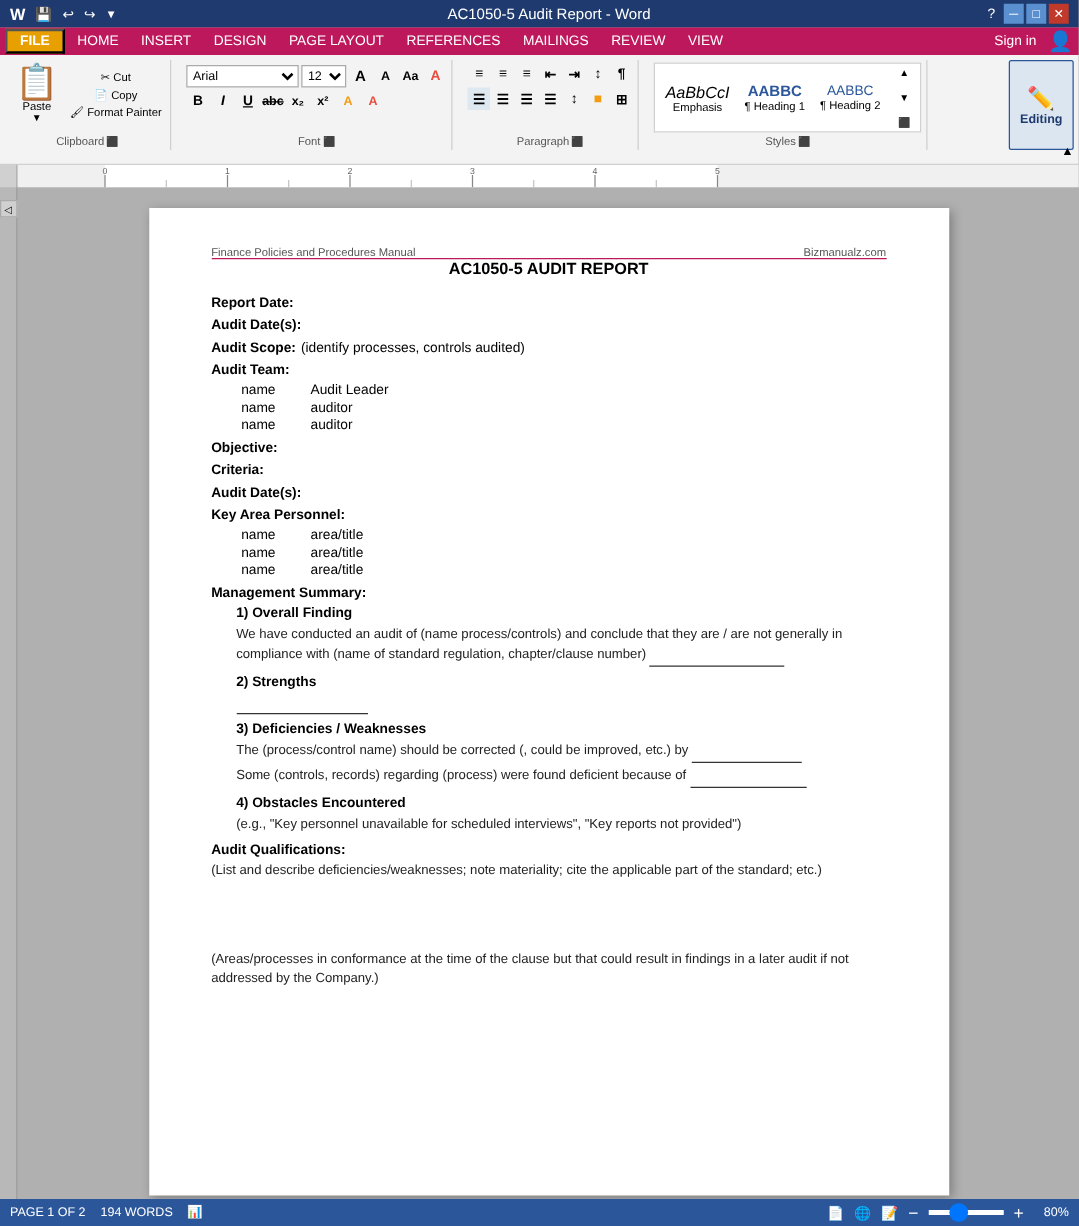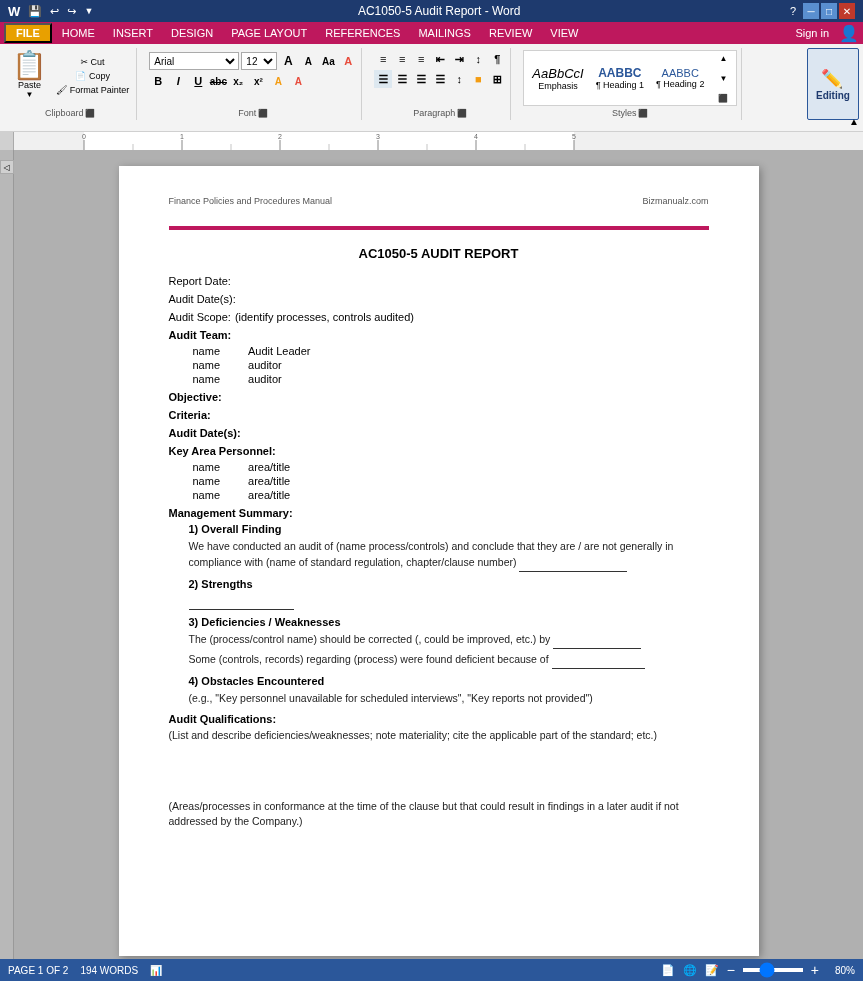--- a/index.html
+++ b/index.html
@@ -186,41 +186,40 @@
       padding: 30px 50px;
       box-shadow: 2px 2px 8px rgba(0,0,0,0.3);
       position: relative;
     }
 
     .page-header {
       display: flex;
       justify-content: space-between;
       font-size: 9px;
       color: #555;
-      margin-bottom: 16px;
-      border-bottom: 4px solid #be185d;
-      padding-bottom: 20px;
+      border-bottom: 1px solid #be185d;
+      padding-bottom: 0;
     }
 
     .doc-title {
       text-align: center;
       font-size: 13px;
       font-weight: bold;
       margin-bottom: 14px;
       font-family: Arial, sans-serif;
     }
 
     .field-row {
       display: flex;
       align-items: baseline;
       margin-bottom: 6px;
       font-size: 11px;
       font-family: Arial, sans-serif;
     }
-    .field-label { font-weight: normal; margin-right: 4px; white-space: nowrap; }
+    .field-label { font-weight: bold; margin-right: 4px; white-space: nowrap; }
     .field-value { font-weight: normal; }
 
     .section-header {
       font-weight: bold;
       font-size: 11px;
       margin-top: 6px;
       margin-bottom: 4px;
       font-family: Arial, sans-serif;
     }
 

